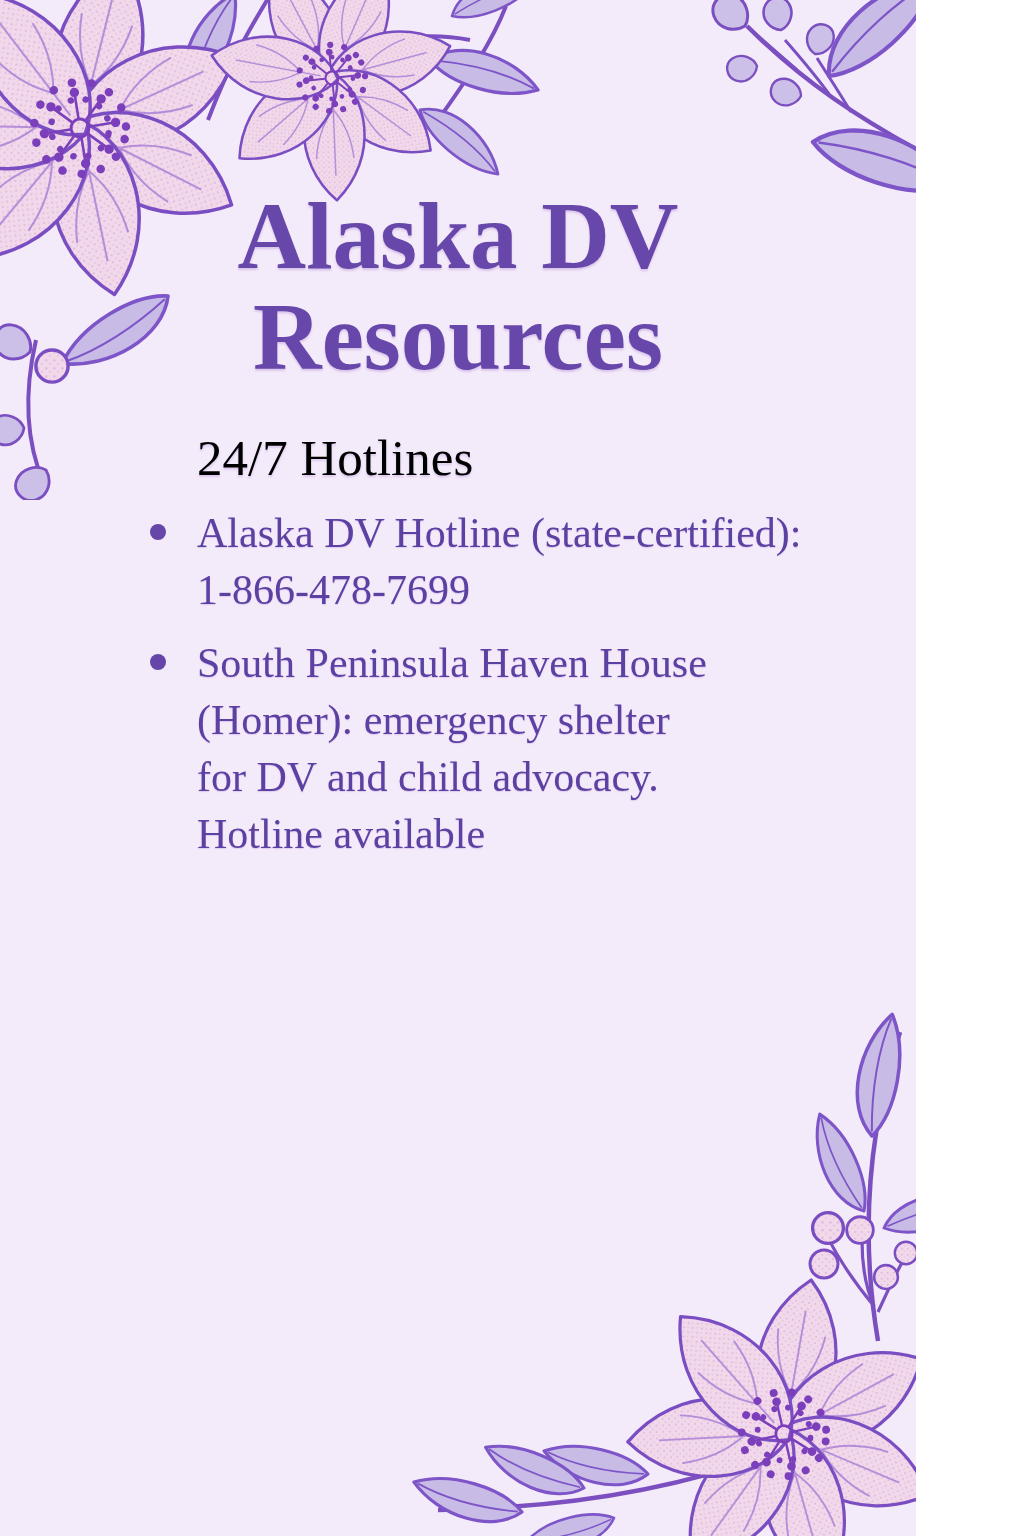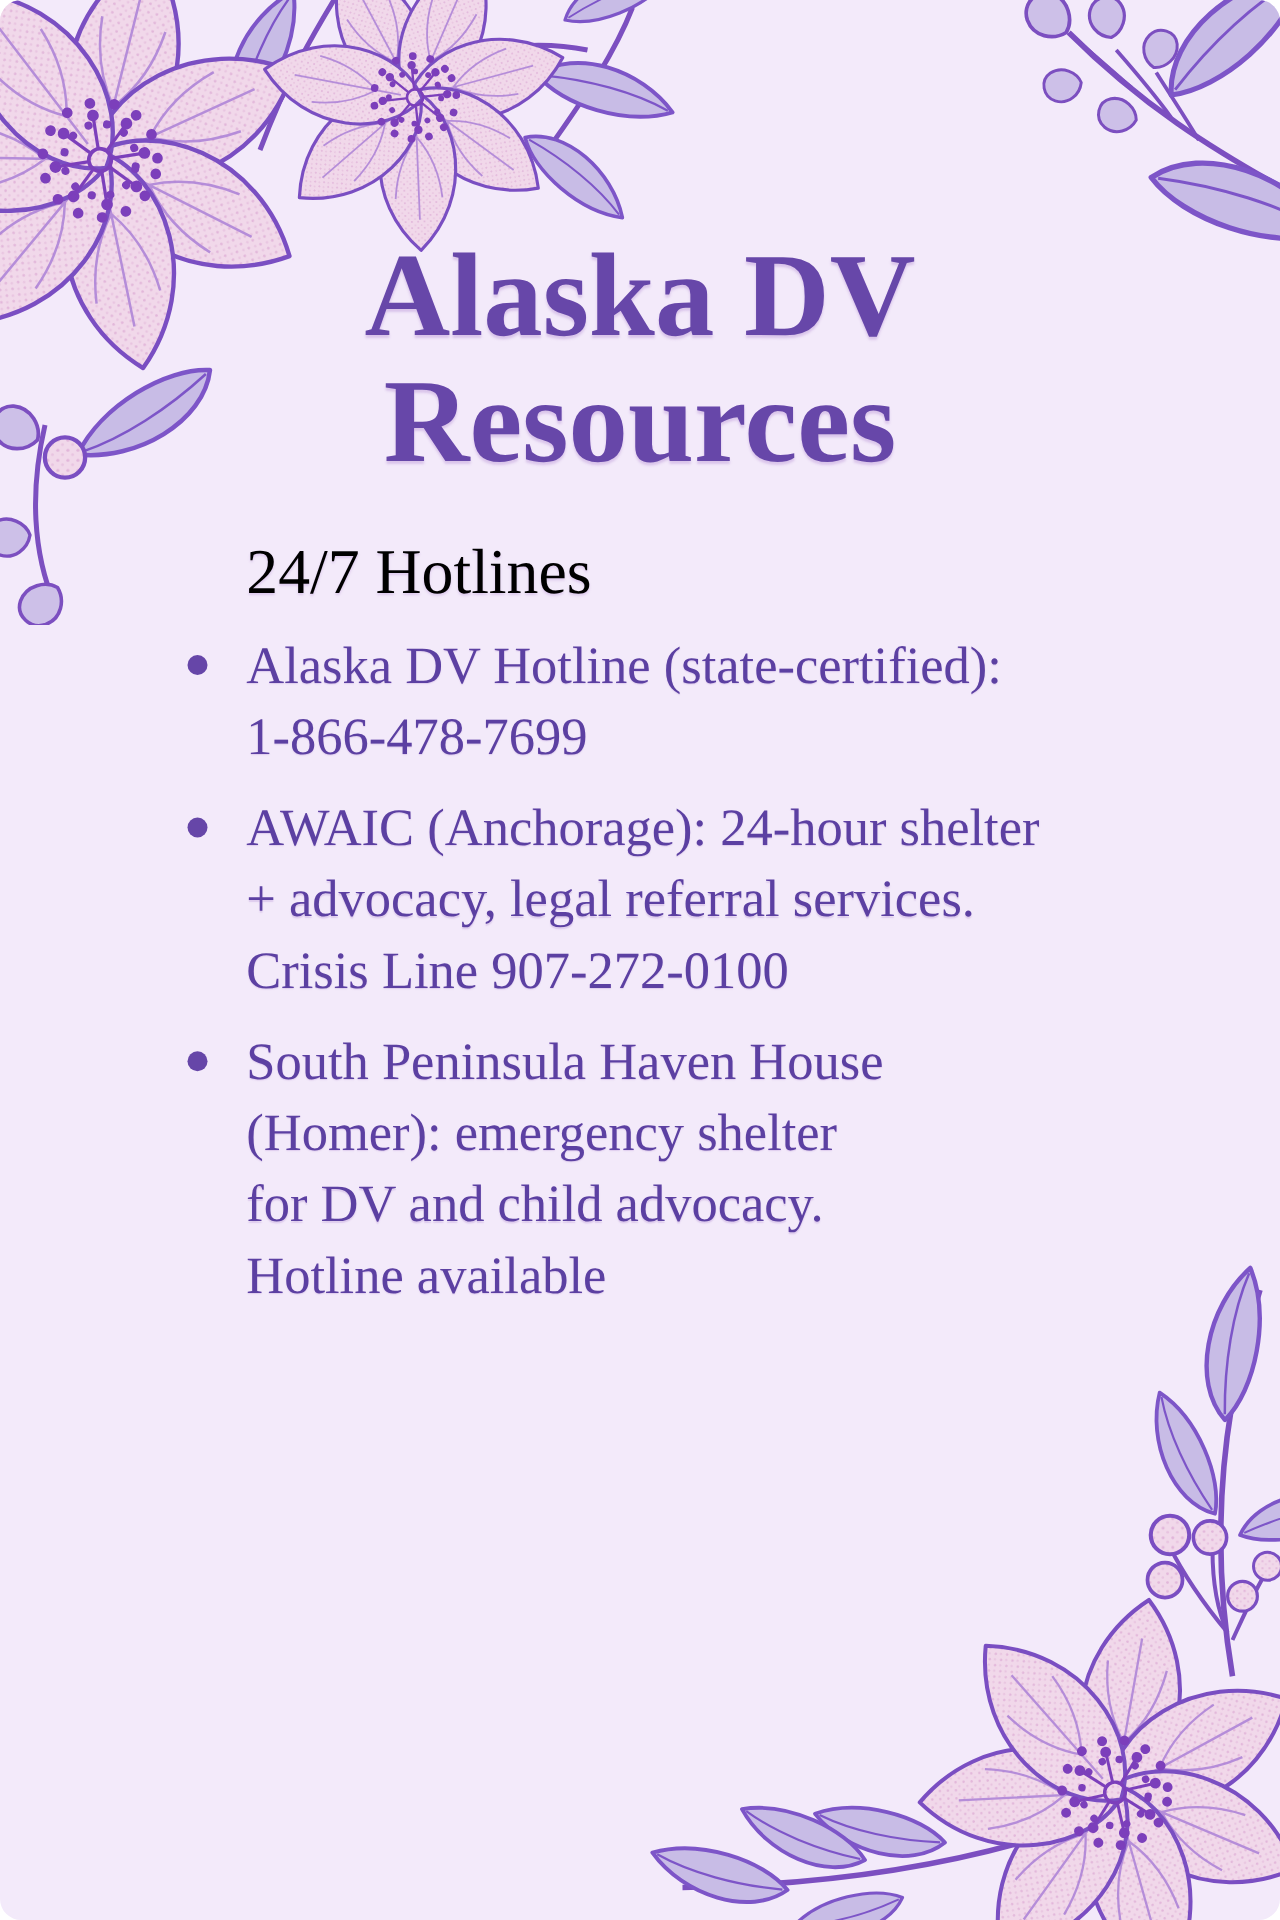--- a/index.html
+++ b/index.html
@@ -1,20 +1,19 @@
 <!DOCTYPE html>
 <html><head>
 <meta charset="utf-8">
 <style>
   html,body { margin:0; padding:0; }
   .page {
-    position:relative; width:1024px; height:1536px;
+    position:relative; width:916px; height:1536px;
     background:#f3eafa; overflow:hidden;
     font-family:"Liberation Serif", serif;
-    border-radius:17px;
   }
   .deco { position:absolute; pointer-events:none; }
   .deco.tl { top:0; left:0; }
   .deco.tr { top:0; right:0; }
   .deco.br { bottom:0; right:0; }
   .title {
     position:absolute; top:186px; left:0; right:0; margin:0;
     text-align:center; white-space:pre-line;
     font-weight:700; font-size:95px; line-height:1.06;
     color:#6747a9; text-shadow:0 2px 2px rgba(160,110,200,0.30);
@@ -180,26 +179,20 @@
     <h2 class="section-heading first">24/7 Hotlines</h2>
 
     <div class="item">
       <span class="bullet"></span>
       <p class="item-text">Alaska DV Hotline (state-certified):
 1-866-478-7699</p>
     </div>
 
 
 
-    <div class="item">
-      <span class="bullet"></span>
-      <p class="item-text">AWAIC (Anchorage): 24-hour shelter
-+ advocacy, legal referral services.
-Crisis Line 907-272-0100</p>
-    </div>
 
 
     <div class="item">
       <span class="bullet"></span>
       <p class="item-text">South Peninsula Haven House
 (Homer): emergency shelter
 for DV and child advocacy.
 Hotline available</p>
     </div>
 

